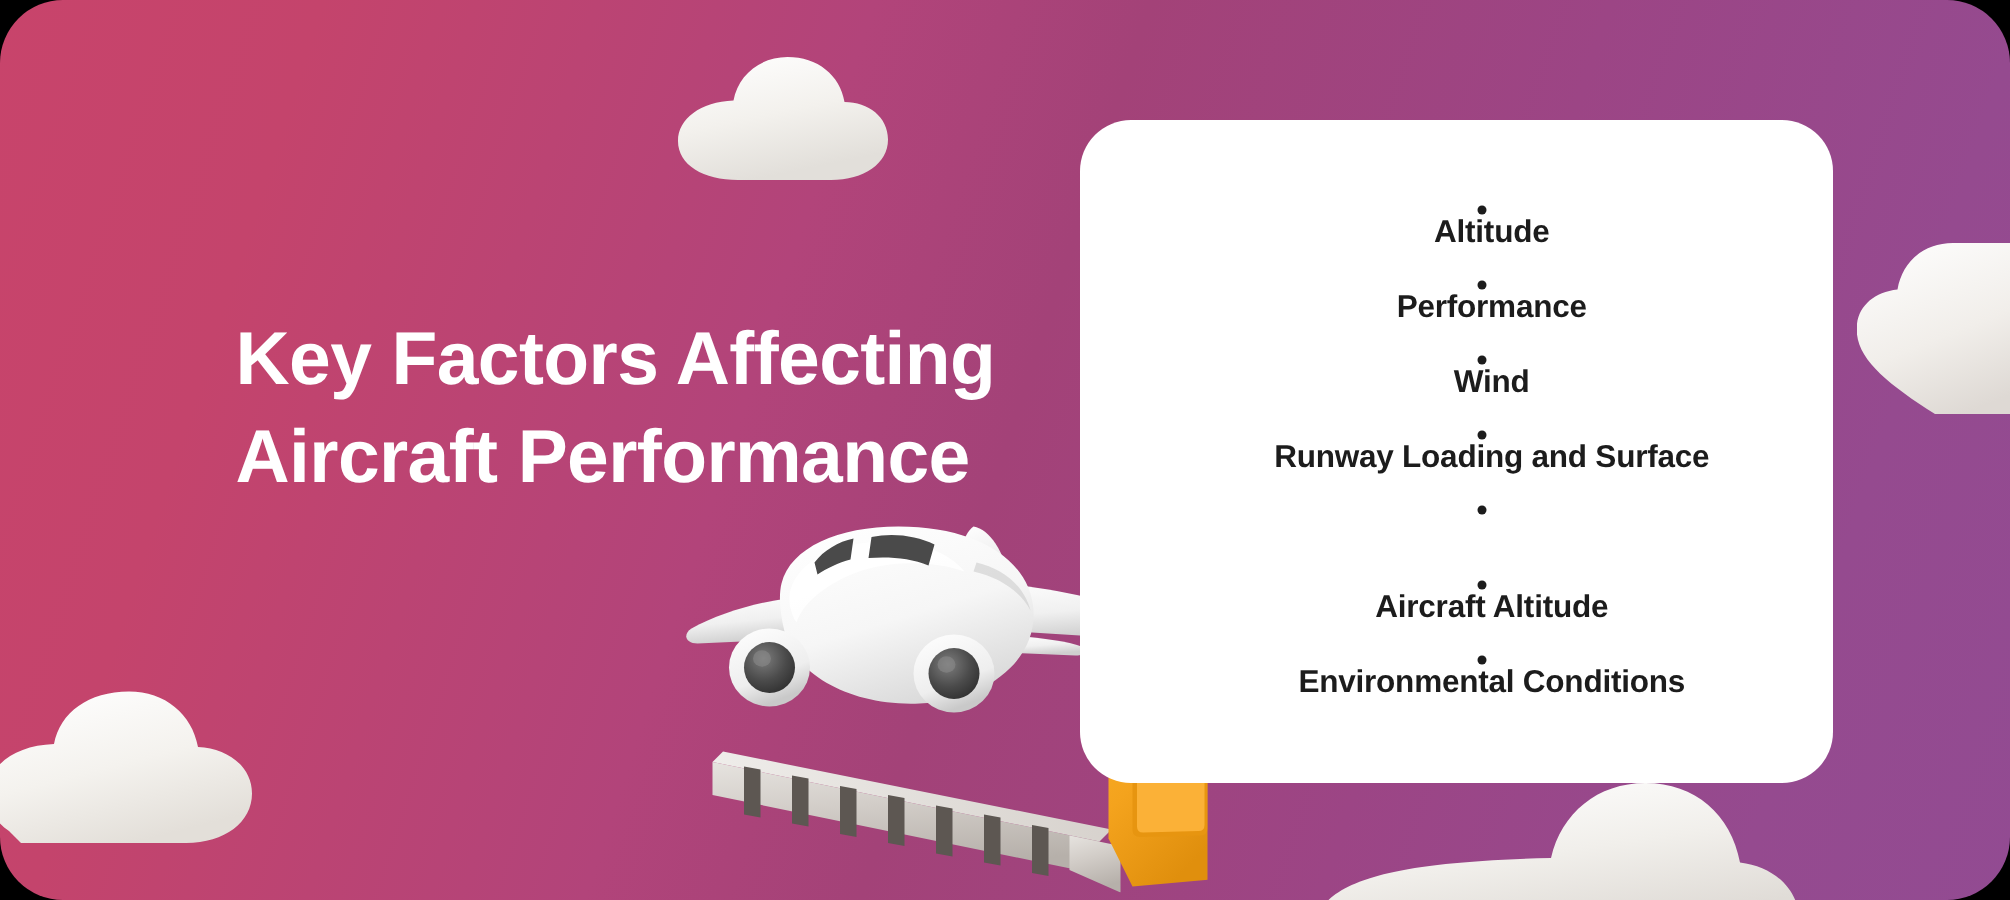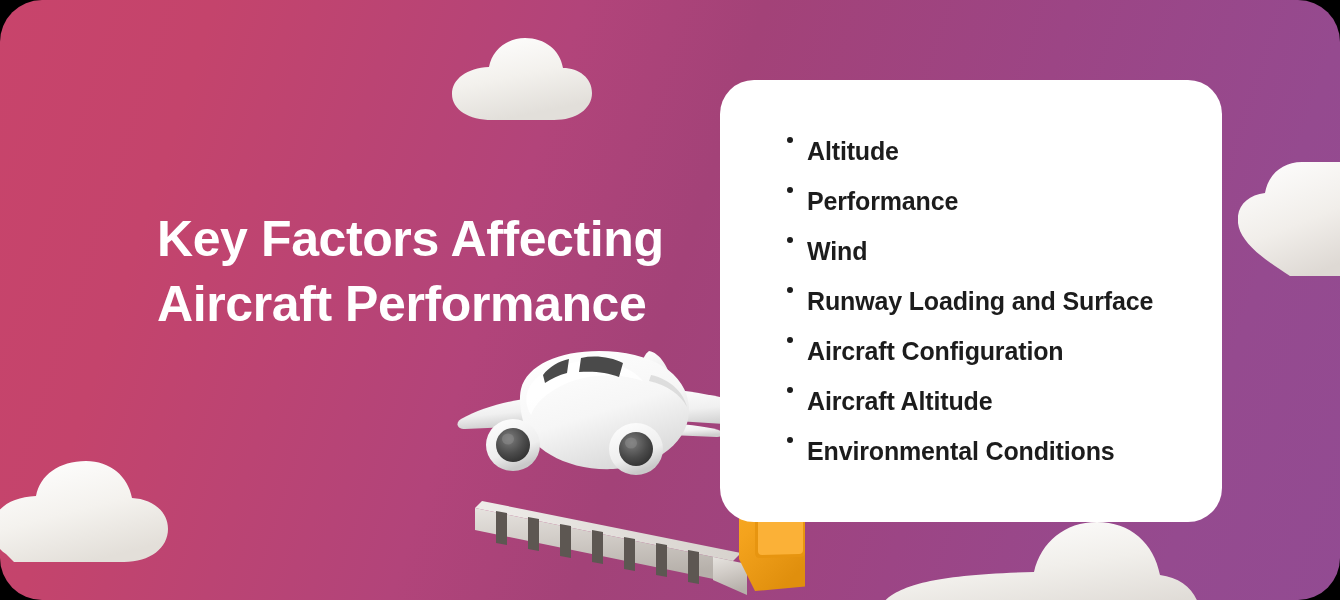--- a/index.html
+++ b/index.html
@@ -73,27 +73,29 @@
     list-style: none;
     margin: 0;
     padding: 0;
     position: absolute;
     left: 67px;
     top: 57px;
     right: 20px;
   }
   .factor-item {
     display: flex;
+    align-items: center;
     height: 50px;
     color: #1c1c1c;
     font-family: "Liberation Sans", sans-serif;
-    font-size: 25px;
+    font-size: 21px;
     font-weight: bold;
     letter-spacing: -0.15px;
     white-space: nowrap;
+    flex-direction: column;
   }
   .factor-bullet {
     width: 6px;
     height: 6px;
     border-radius: 50%;
     background: #1c1c1c;
     flex: 0 0 auto;
     margin-right: 14px;
   }
 
@@ -289,21 +291,20 @@
       <li class="factor-item">
         <span class="factor-bullet"></span>
         <span>Wind</span>
       </li>
       <li class="factor-item">
         <span class="factor-bullet"></span>
         <span>Runway Loading and Surface</span>
       </li>
       <li class="factor-item">
         <span class="factor-bullet"></span>
-        <span>Aircraft Configuration</span>
       </li>
       <li class="factor-item">
         <span class="factor-bullet"></span>
         <span>Aircraft Altitude</span>
       </li>
       <li class="factor-item">
         <span class="factor-bullet"></span>
         <span>Environmental Conditions</span>
       </li>
     </ul>

